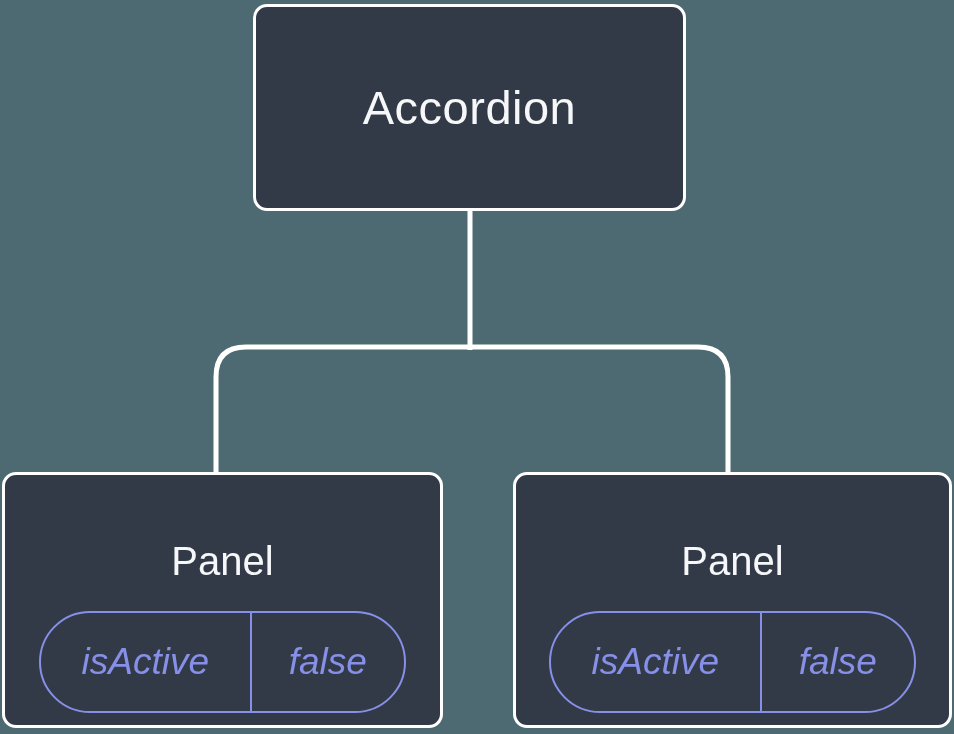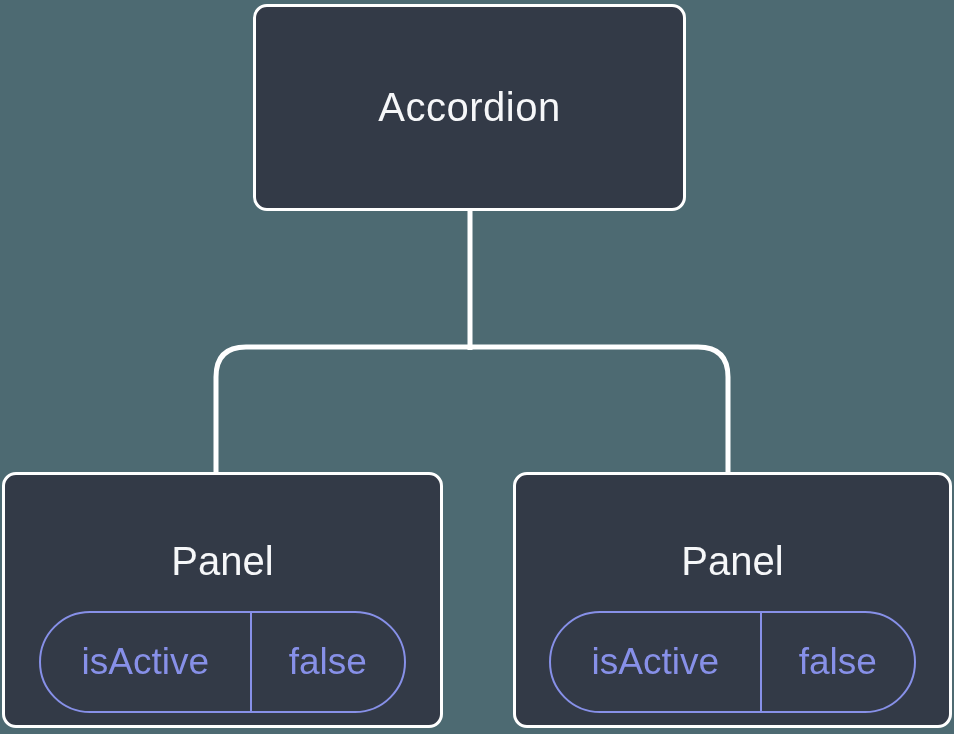--- a/index.html
+++ b/index.html
@@ -42,21 +42,21 @@
     flex-direction: column;
     align-items: center;
     color: var(--node-text);
   }
   .node-root {
     left: 253px; top: 4px;
     width: 433px; height: 207px;
     justify-content: center;
   }
   .node-label {
-    font-size: 40px;
+    font-size: 47px;
     font-weight: 500;
     letter-spacing: 0.5px;
     color: var(--node-text);
   }
   .node-panel {
     top: 472px;
     width: 441px; height: 256px;
     padding-top: 56px;
   }
   .node-panel.panel-left  { left: 2px; }
@@ -77,20 +77,21 @@
     display: flex;
     align-items: stretch;
     overflow: hidden;
   }
   .pill-cell {
     display: flex;
     align-items: center;
     justify-content: center;
     font-size: 37px;
     color: var(--state-accent);
+    font-style: italic;
   }
   .pill-cell.cell-name {
     flex: 0 0 58%;
     border-right: 2.5px solid var(--state-accent);
   }
   .pill-cell.cell-value {
     flex: 1 1 auto;
   }
 </style>
 </head>

